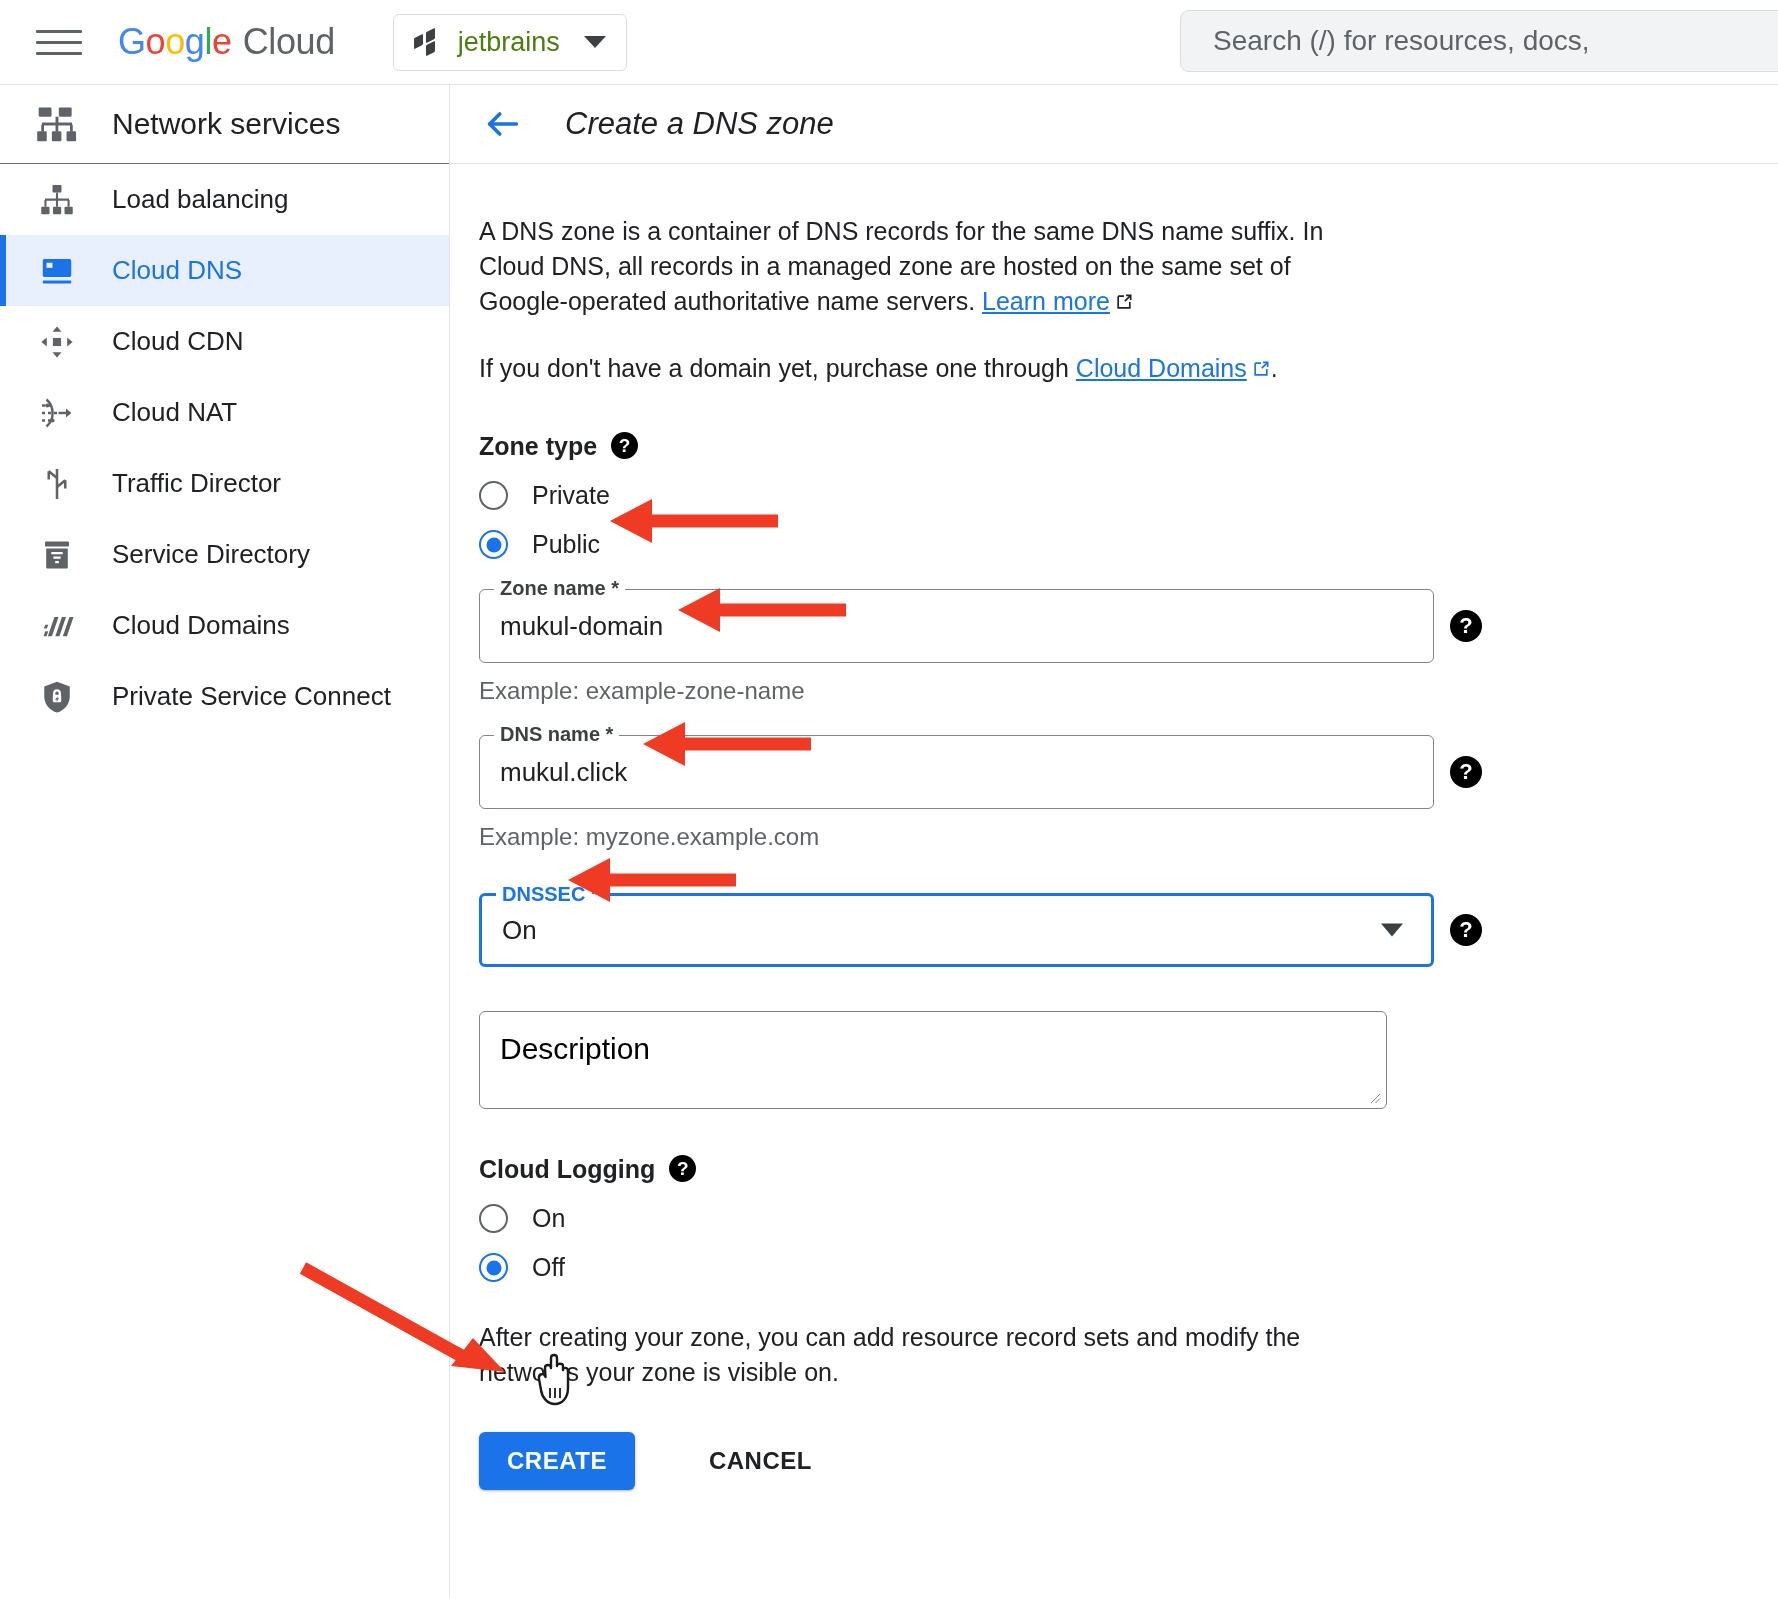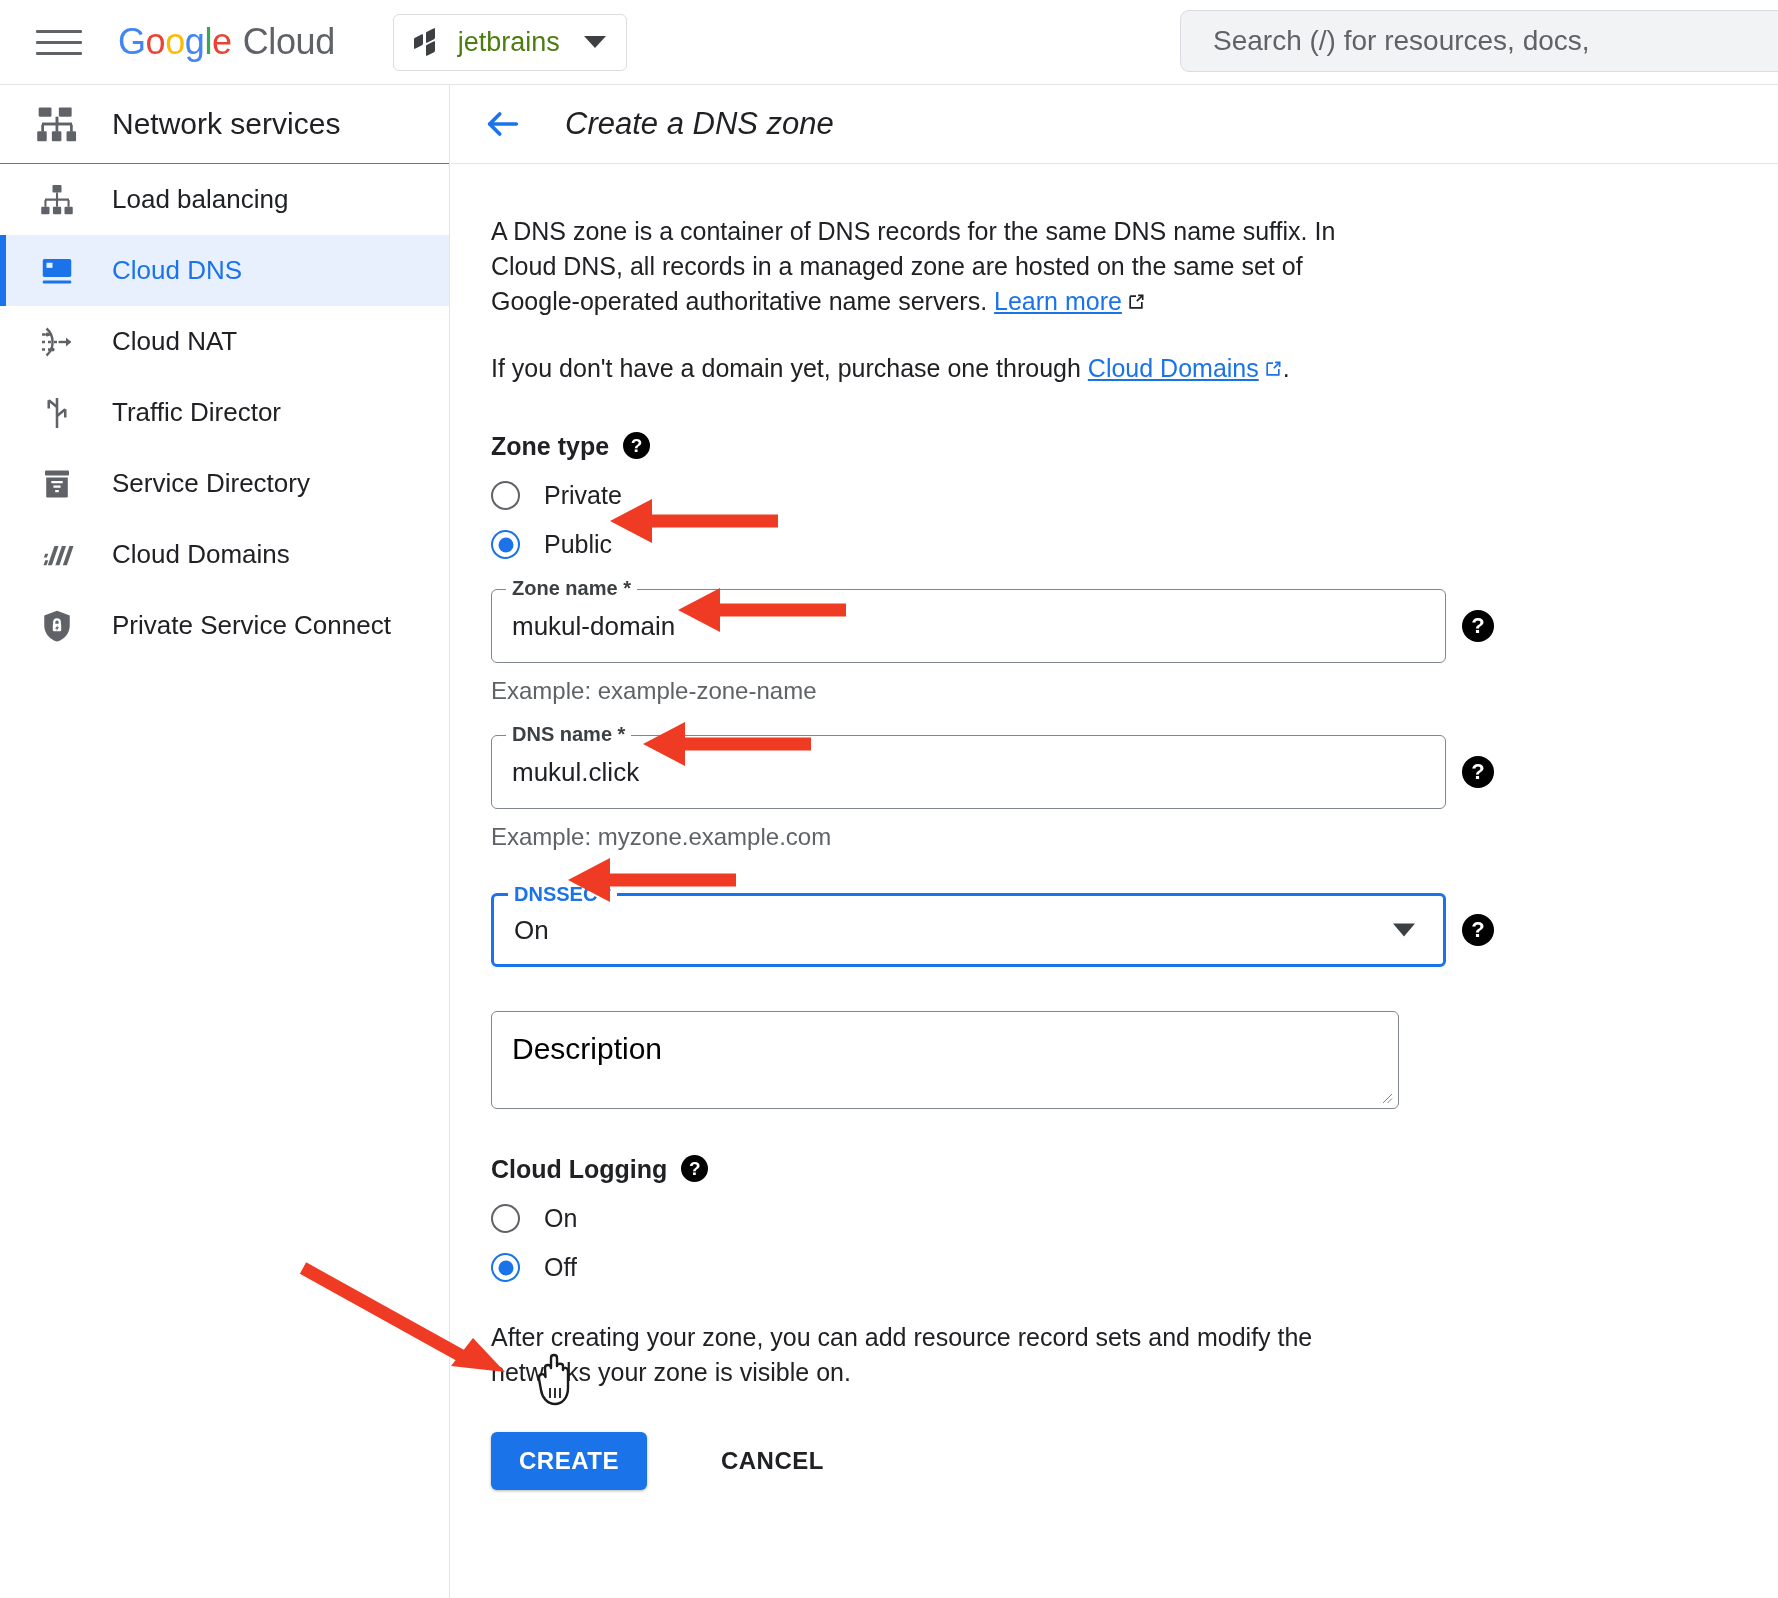--- a/index.html
+++ b/index.html
@@ -131,21 +131,21 @@
   }
   #main-header {
     height: 79px;
     display: flex; align-items: center;
     border-bottom: 1px solid #e3e5e8;
     padding-left: 32px;
   }
   #back-arrow { width: 40px; height: 40px; cursor: pointer; flex:none; }
   #main-title { margin-left: 42px; font-size: 31px; color:#202124; white-space: nowrap; font-style: italic; }
 
-  #content { padding: 50px 0 0 40px; }
+  #content { padding: 50px 0 0 28px; }
 
   .para {
     font-size: 25px;
     line-height: 35px;
     color: #202124;
     width: 900px;
   }
   .para.p2 { margin-top: 32px; }
   .link { color: #1a73e8; text-decoration: underline; cursor: pointer; }
   .ext-icon { display:inline-block; width: 20px; height: 20px; vertical-align: -2px; margin-left: 4px; }
@@ -338,20 +338,32 @@
     <span class="nav-icon">
       <svg width="36" height="36" viewBox="0 0 24 24" fill="#1a73e8">
         <rect x="2.5" y="4" width="19" height="12" rx="1.2"></rect>
         <rect x="5" y="6.5" width="4" height="3.4" fill="#e8f0fe"></rect>
         <rect x="2.5" y="18.3" width="19" height="2" rx="0.8"></rect>
       </svg>
     </span>
     <span class="nav-label">Cloud DNS</span>
   </div>
 
+  <div class="nav-item">
+    <span class="nav-icon">
+      <svg width="36" height="36" viewBox="0 0 24 24" fill="#5f6368">
+        <rect x="9.3" y="9.3" width="5.4" height="5.4"></rect>
+        <path d="M12 1.6 L15 5.2 H9 Z"></path>
+        <path d="M12 22.4 L9 18.8 H15 Z"></path>
+        <path d="M1.6 12 L5.2 9 V15 Z"></path>
+        <path d="M22.4 12 L18.8 15 V9 Z"></path>
+      </svg>
+    </span>
+    <span class="nav-label">Cloud CDN</span>
+  </div>
 
   <div class="nav-item">
     <span class="nav-icon">
       <svg width="36" height="36" viewBox="0 0 24 24" fill="none" stroke="#5f6368" stroke-width="1.6">
         <path d="M5 3 A12 12 0 0 1 5 21"></path>
         <path d="M2 7 H9" stroke-dasharray="2 2"></path>
         <path d="M2 12 H13" stroke-dasharray="2 2"></path>
         <path d="M2 17 H9" stroke-dasharray="2 2"></path>
         <path d="M13 12 H21"></path>
         <path d="M18 9 L21.5 12 L18 15" fill="#5f6368" stroke="none"></path>

